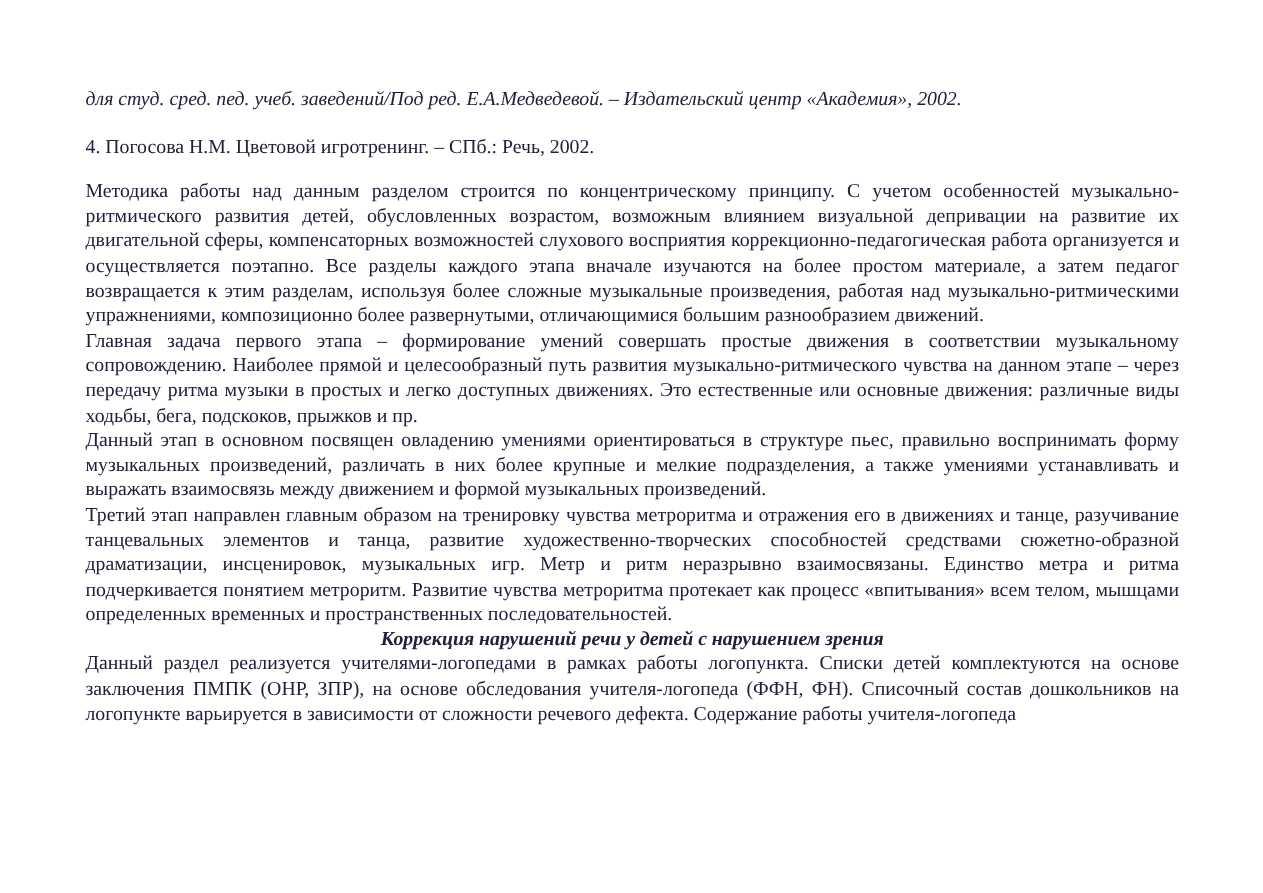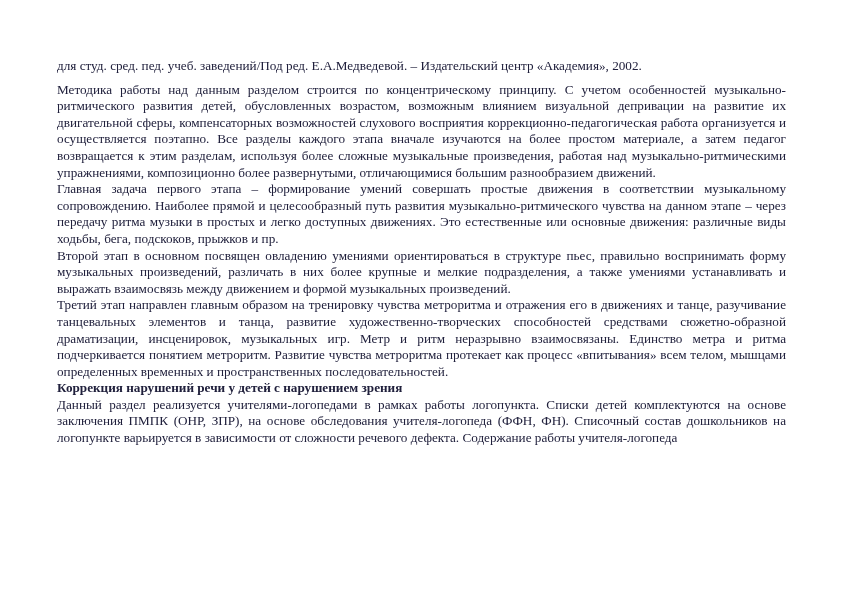--- a/index.html
+++ b/index.html
@@ -22,34 +22,36 @@
     width: 729px;
     color: #20203c;
     font-size: 13.2px;
     line-height: 16.6px;
     text-align: justify;
   }
   .para {
     margin: 0;
     padding: 0;
   }
-  .para.gap-small { margin-bottom: 7px; }
+  .para.gap-small { margin-bottom: 15px; font-style: italic; }
   .para.gap-medium { margin-bottom: 13px; }
   .para b { font-weight: normal; }
   .para.heading-italic {
     font-weight: bold;
-    text-align: left;
+    font-style: italic;
+    text-align: center;
   }
 </style>
 </head>
 <body>
 
 <div class="page">
   <div class="content" style="color: rgb(32, 32, 60);">
       <p class="para gap-small">для студ. сред. пед. учеб. заведений/Под ред. Е.А.Медведевой. – Издательский центр «Академия», 2002.</p>
+      <p class="para gap-medium">4. Погосова Н.М. Цветовой игротренинг. – СПб.: Речь, 2002.</p>
       <p class="para">Методика работы над данным разделом строится по концентрическому принципу. С учетом особенностей музыкально-ритмического развития детей, обусловленных возрастом, возможным влиянием визуальной депривации на развитие их двигательной сферы, компенсаторных возможностей слухового восприятия коррекционно-педагогическая работа организуется и осуществляется поэтапно. Все разделы каждого этапа вначале изучаются на более простом материале, а затем педагог возвращается к этим разделам, используя более сложные музыкальные произведения, работая над музыкально-ритмическими упражнениями, композиционно более развернутыми, отличающимися большим разнообразием движений.</p>
       <p class="para"><b>Главная задача первого этапа</b> – формирование умений совершать простые движения в соответствии музыкальному сопровождению. Наиболее прямой и целесообразный путь развития музыкально-ритмического чувства на данном этапе – через передачу ритма музыки в простых и легко доступных движениях. Это естественные или основные движения: различные виды ходьбы, бега, подскоков, прыжков и пр.</p>
-      <p class="para"><b>Второй этап</b> в основном посвящен овладению умениями ориентироваться в структуре пьес, правильно воспринимать форму музыкальных произведений, различать в них более крупные и мелкие подразделения, а также умениями устанавливать и выражать взаимосвязь между движением и формой музыкальных произведений.</p>
+      <p class="para"><b>Данный этап</b> в основном посвящен овладению умениями ориентироваться в структуре пьес, правильно воспринимать форму музыкальных произведений, различать в них более крупные и мелкие подразделения, а также умениями устанавливать и выражать взаимосвязь между движением и формой музыкальных произведений.</p>
       <p class="para"><b>Третий этап</b> направлен главным образом на тренировку чувства метроритма и отражения его в движениях и танце, разучивание танцевальных элементов и танца, развитие художественно-творческих способностей средствами сюжетно-образной драматизации, инсценировок, музыкальных игр. Метр и ритм неразрывно взаимосвязаны. Единство метра и ритма подчеркивается понятием метроритм. Развитие чувства метроритма протекает как процесс «впитывания» всем телом, мышцами определенных временных и пространственных последовательностей.</p>
       <p class="para heading-italic">Коррекция нарушений речи у детей с нарушением зрения</p>
       <p class="para">Данный раздел реализуется учителями-логопедами в рамках работы логопункта. Списки детей комплектуются на основе заключения ПМПК (ОНР, ЗПР), на основе обследования учителя-логопеда (ФФН, ФН). Списочный состав дошкольников на логопункте варьируется в зависимости от сложности речевого дефекта. Содержание работы учителя-логопеда</p>
     </div>
 </div>
 
 </body></html>

